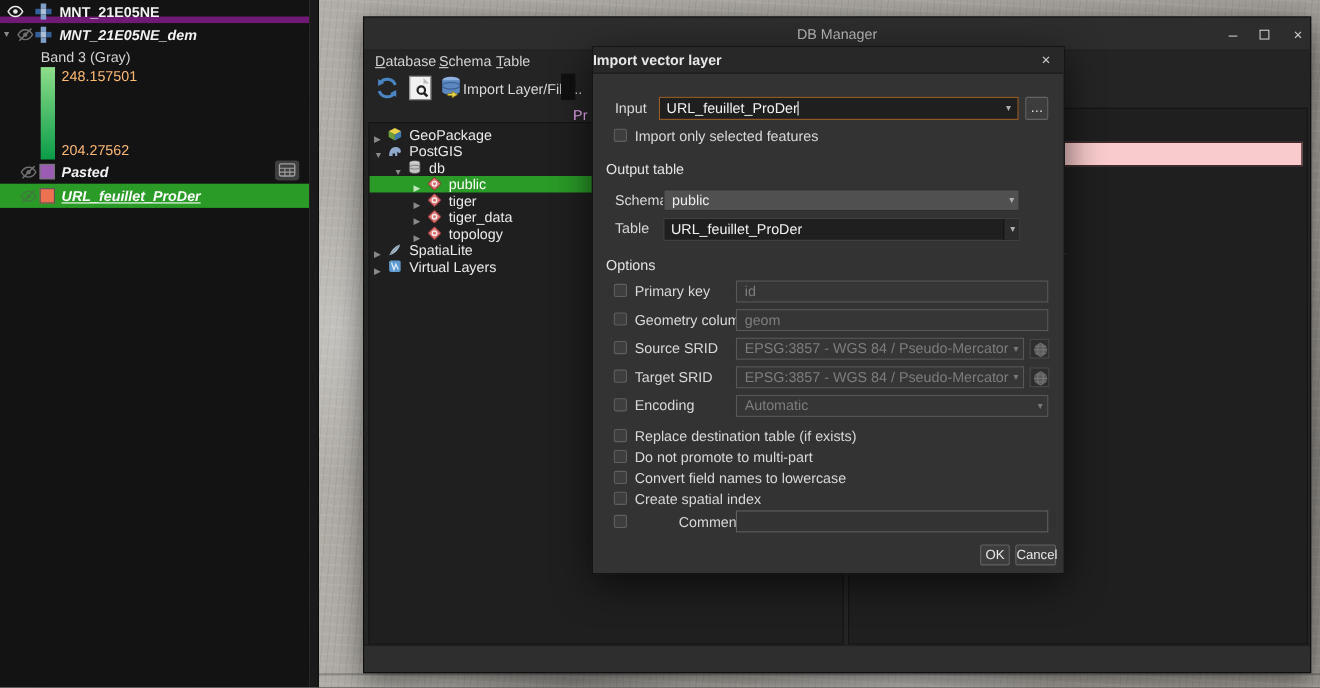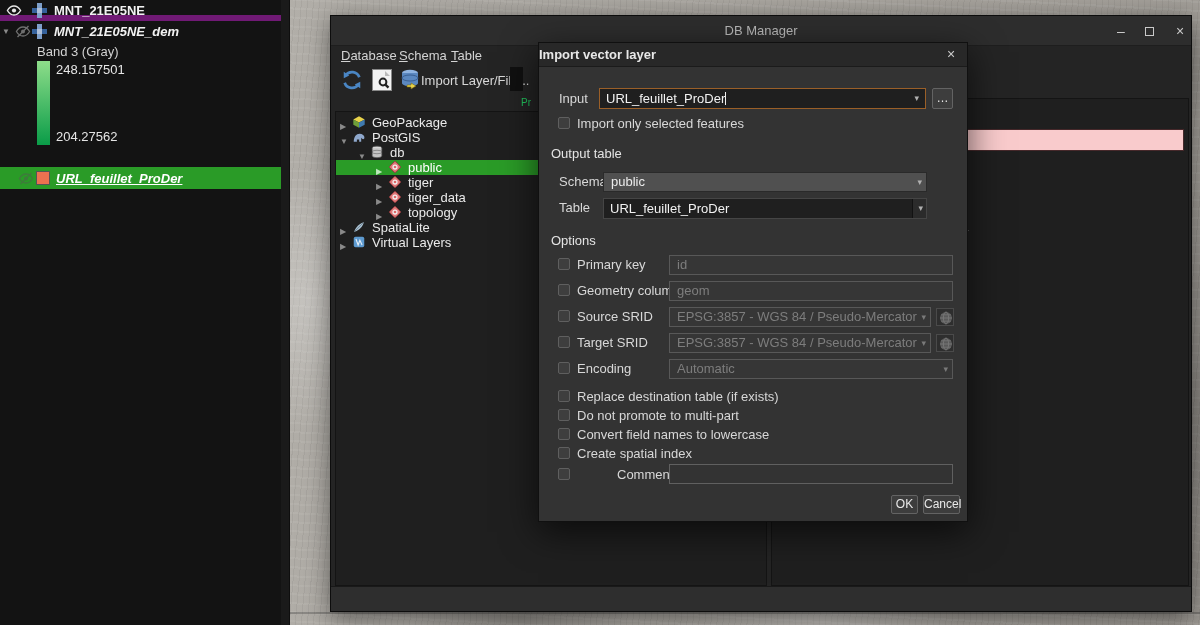--- a/index.html
+++ b/index.html
@@ -24,21 +24,21 @@
   
   .layers-panel { left:0; top:0; width:281px; height:625px; background:#131313; z-index:2; }
   .panel-strip { left:281px; top:0; width:9px; height:625px; background:#1a1a1a; z-index:2;
                  border-right:1px solid #0e0e0e; }
   .lrow { left:0; width:281px; height:21px; }
   .lrow .lname { color:#f2f2f2; font-weight:bold; }
   .italic { font-style:italic; }
   .sel-row { background:#2a9b27; }
   .swatch { width:14px; height:14px; border:1px solid #777; }
   .ramp-bar { width:13px; background:linear-gradient(#8edd8a,#0a9c48); }
-  .ramp-label { color:#e5e5e5; }
+  .ramp-label { color:#fdba74; }
   .tri { font-size:8px; color:#8a8a8a; }
 
   
   .dbm { left:330px; top:15px; width:862px; height:597px; background:#242424;
          border:1px solid #0d0d0d; z-index:3; box-shadow:0 6px 24px rgba(0,0,0,.5); }
   .dbm-titlebar { left:0; top:0; width:860px; height:30px; background:#2d2d2d; border-bottom:1px solid #1e1e1e; }
   .dbm-title { width:860px; text-align:center; top:7px; left:0; color:#b8b8b8; }
   .winbtn { top:8px; width:22px; height:16px; color:#c9c9c9; text-align:center; line-height:15px; font-size:14px; }
   .maxbox { top:11px; width:9px; height:9px; border:1px solid #c9c9c9; }
   .menubar { left:0; top:30px; width:860px; height:19px; }
@@ -123,20 +123,40 @@
     </span>
     <span class="abs lname italic" style="left:54px; top:3px;">MNT_21E05NE_dem</span>
   </div>
 
   <div class="abs" style="left:37px; top:44px; color:#d2d2d2;">Band 3 (Gray)</div>
 
   <div class="abs ramp-bar" style="left:37px; top:61px; height:84px;"></div>
   <div class="abs ramp-label" style="left:56px; top:62px;">248.157501</div>
   <div class="abs ramp-label" style="left:56px; top:129px;">204.27562</div>
 
+  <div class="abs lrow" style="top:146px;">
+    <span class="abs" style="left:18px; top:3px;">
+      <svg width="16" height="15" viewBox="0 0 16 15">
+          <path d="M8 3C4 3 1.4 7.5 1.4 7.5S4 12 8 12s6.6-4.5 6.6-4.5S12 3 8 3z" fill="none" stroke="#6f6f6f" stroke-width="1.3"></path>
+          <circle cx="8" cy="7.5" r="2" fill="#6f6f6f"></circle>
+          <line x1="2.5" y1="13" x2="13.5" y2="2" stroke="#6f6f6f" stroke-width="1.4"></line>
+        </svg>
+    </span>
+    <span class="abs swatch" style="left:36px; top:3px; background:#9c5cb4;"></span>
+    <span class="abs lname italic" style="left:56px; top:3px;">Pasted</span>
+    <span class="abs" style="left:250px; top:0px; width:22px; height:18px; background:#3f3f3f; border-radius:3px;">
+      <svg width="22" height="18" viewBox="0 0 22 18">
+          <rect x="4" y="3" width="14" height="11" rx="1.5" fill="none" stroke="#a0a0a0" stroke-width="1.2"></rect>
+          <line x1="4" y1="7" x2="18" y2="7" stroke="#a0a0a0"></line>
+          <line x1="4" y1="10.5" x2="18" y2="10.5" stroke="#a0a0a0"></line>
+          <line x1="9" y1="7" x2="9" y2="14" stroke="#a0a0a0"></line>
+          <line x1="13.5" y1="7" x2="13.5" y2="14" stroke="#a0a0a0"></line>
+        </svg>
+    </span>
+  </div>
 
   <div class="abs lrow sel-row" style="top:167px; height:22px;">
     <span class="abs" style="left:18px; top:4px;">
       <svg width="16" height="15" viewBox="0 0 16 15">
           <path d="M8 3C4 3 1.4 7.5 1.4 7.5S4 12 8 12s6.6-4.5 6.6-4.5S12 3 8 3z" fill="none" stroke="#3f7a3c" stroke-width="1.3"></path>
           <circle cx="8" cy="7.5" r="2" fill="#3f7a3c"></circle>
           <line x1="2.5" y1="13" x2="13.5" y2="2" stroke="#3f7a3c" stroke-width="1.4"></line>
         </svg>
     </span>
     <span class="abs swatch" style="left:36px; top:4px; background:#ec7150; border-color:#555;"></span>
@@ -181,21 +201,21 @@
           <ellipse cx="10" cy="5" rx="8" ry="3.2" fill="#8fb3e0"></ellipse>
           <path d="M2 5v10c0 1.8 3.6 3.2 8 3.2s8-1.4 8-3.2V5" fill="#5b88c0"></path>
           <ellipse cx="10" cy="10" rx="8" ry="3" fill="none" stroke="#3a5f92" stroke-width="1"></ellipse>
           <path d="M11 15l5 3-5 3v-2h-4v-2h4z" fill="#e8d24a" stroke="#7a6a14" stroke-width=".6"></path>
         </svg>
     </span>
     <span class="abs" style="left:90px; top:8px; color:#d8d8d8;">Import Layer/File...</span>
     <span class="abs" style="left:179px; top:2px; width:13px; height:24px; background:#101010;"></span>
   </div>
 
-  <div class="abs" style="left:190px; top:81px; color:#22c55e; font-size:10px;">Pr</div>
+  <div class="abs" style="left:190px; top:81px; color:#f0abfc; font-size:13px;">Pr</div>
 
   <div class="abs panel-box" style="left:4px; top:95px; width:432px; height:475px;"></div>
 
   <div class="abs panel-box" style="left:440px; top:82px; width:418px; height:488px;"></div>
   <div class="abs pinkbar" style="left:445px; top:113px; width:408px; height:22px;"></div>
   <div class="abs" style="left:631px; top:204px; color:#909090; font-size:12px;">a</div>
 
   <div class="abs trow" style="left:5px; top:99px; width:430px;">
     <span class="tri abs" style="left:4px; top:4px;">▶</span>
     <span class="ticon abs" style="left:16px; top:0px;"><svg width="14" height="14" viewBox="0 0 16 16">

